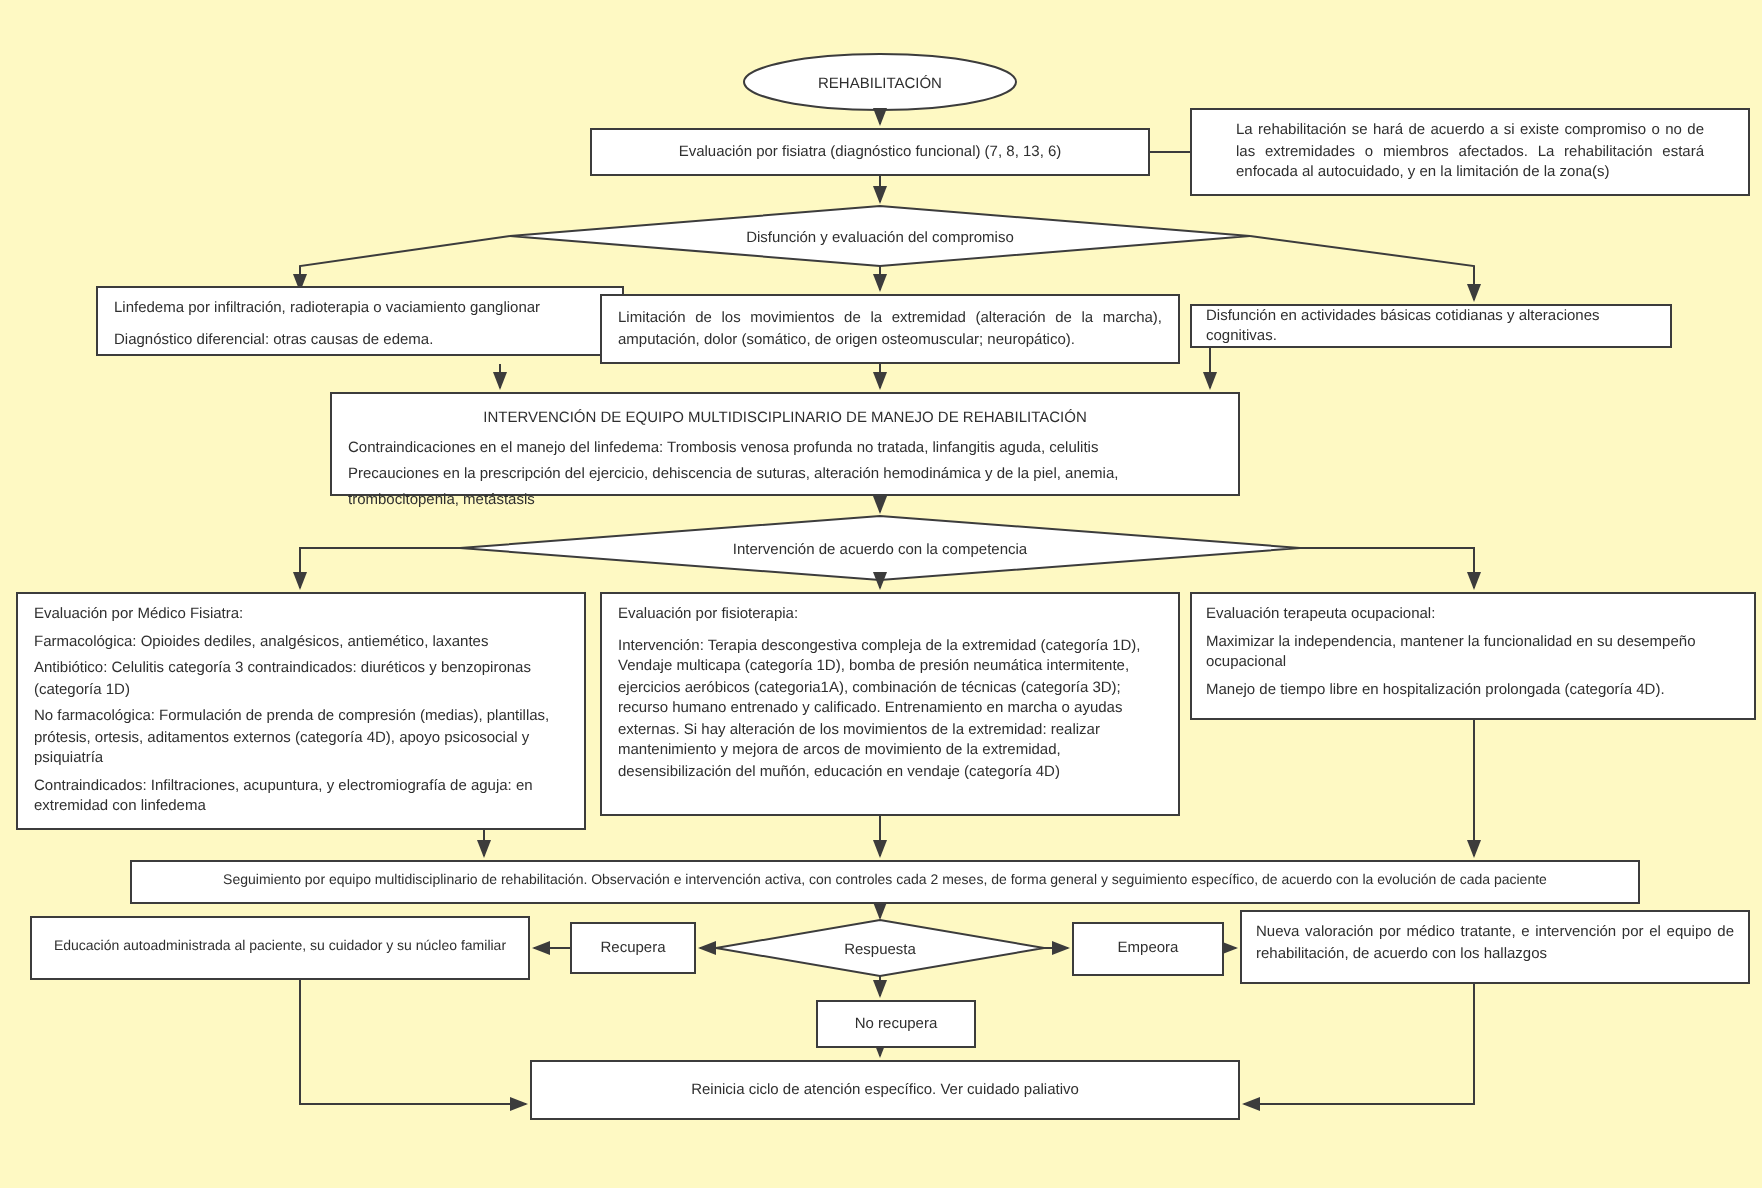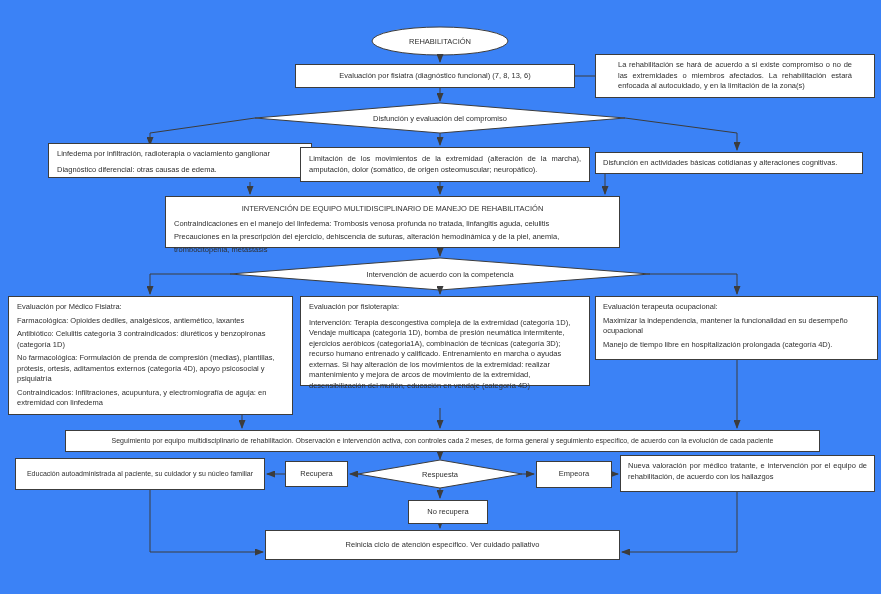--- a/index.html
+++ b/index.html
@@ -1,17 +1,17 @@
 <!DOCTYPE html>
 <html><head>
 <meta charset="utf-8">
 <style>
   html,body{margin:0;padding:0;background:#fff;}
   .canvas{
-    position:relative;width:881px;height:594px;background:#3b82f6;
+    position:relative;width:881px;height:594px;background:#fef9c3;
     font-family:"Liberation Sans","DejaVu Sans",sans-serif;
     color:#2f2f2f;font-size:7.5px;line-height:10.5px;
   }
   .canvas svg{position:absolute;left:0;top:0;width:881px;height:594px;}
   .node{
     position:absolute;background:#fff;border:1px solid #3c3c3c;
     box-sizing:border-box;padding:3px 7px;
   }
   .node.center{display:flex;align-items:center;justify-content:center;text-align:center;}
   .node.justify{text-align:justify;}
@@ -85,41 +85,41 @@
 
   <div class="node" style="left:8px;top:143px;width:264px;height:35px;padding:5px 8px;margin-left:40px;">
     <p style="margin-bottom:5px;">Linfedema por infiltración, radioterapia o vaciamiento ganglionar</p>
     <p>Diagnóstico diferencial: otras causas de edema.</p>
   </div>
 
   <div class="node justify" style="left:300px;top:147px;width:290px;height:35px;padding:6px 8px;">
     <span>Limitación de los movimientos de la extremidad (alteración de la marcha), amputación, dolor (somático, de origen osteomuscular; neuropático).</span>
   </div>
 
-  <div class="node" style="left:595px;top:152px;width:268px;height:22px;display:flex;align-items:center;">
+  <div class="node" style="left:595px;top:152px;width:241px;height:22px;display:flex;align-items:center;">
     <span>Disfunción en actividades básicas cotidianas y alteraciones cognitivas.</span>
   </div>
 
   <div class="node" style="left:165px;top:196px;width:455px;height:52px;padding:5px 8px;line-height:13px;">
     <div class="boxtitle">INTERVENCIÓN DE EQUIPO MULTIDISCIPLINARIO DE MANEJO DE REHABILITACIÓN</div>
     <div>Contraindicaciones en el manejo del linfedema: Trombosis venosa profunda no tratada, linfangitis aguda, celulitis</div>
     <div>Precauciones en la prescripción del ejercicio, dehiscencia de suturas, alteración hemodinámica y de la piel, anemia, trombocitopenia, metástasis</div>
   </div>
 
   <div class="label" style="left:330px;top:270px;width:220px;">Intervención de acuerdo con la competencia</div>
 
   <div class="node" style="left:8px;top:296px;width:285px;height:119px;padding:5px 8px;">
     <p>Evaluación por Médico Fisiatra:</p>
     <p class="justify">Farmacológica: Opioides dediles, analgésicos, antiemético, laxantes</p>
     <p class="justify">Antibiótico: Celulitis categoría 3 contraindicados: diuréticos y benzopironas (categoría 1D)</p>
     <p class="justify">No farmacológica: Formulación de prenda de compresión (medias), plantillas, prótesis, ortesis, aditamentos externos (categoría 4D), apoyo psicosocial y psiquiatría</p>
     <p class="justify">Contraindicados: Infiltraciones, acupuntura, y electromiografía de aguja: en extremidad con linfedema</p>
   </div>
 
-  <div class="node" style="left:300px;top:296px;width:290px;height:90px;padding:5px 8px;">
+  <div class="node" style="left:300px;top:296px;width:290px;height:112px;padding:5px 8px;">
     <p style="margin-bottom:5px;">Evaluación por fisioterapia:</p>
     <p class="justify">Intervención: Terapia descongestiva compleja de la extremidad (categoría 1D), Vendaje multicapa (categoría 1D), bomba de presión neumática intermitente, ejercicios aeróbicos (categoria1A), combinación de técnicas (categoría 3D); recurso humano entrenado y calificado. Entrenamiento en marcha o ayudas externas. Si hay alteración de los movimientos de la extremidad: realizar mantenimiento y mejora de arcos de movimiento de la extremidad, desensibilización del muñón, educación en vendaje (categoría 4D)</p>
   </div>
 
   <div class="node" style="left:595px;top:296px;width:283px;height:64px;padding:5px 7px;">
     <p>Evaluación terapeuta ocupacional:</p>
     <p class="justify">Maximizar la independencia, mantener la funcionalidad en su desempeño ocupacional</p>
     <p>Manejo de tiempo libre en hospitalización prolongada (categoría 4D).</p>
   </div>
 

